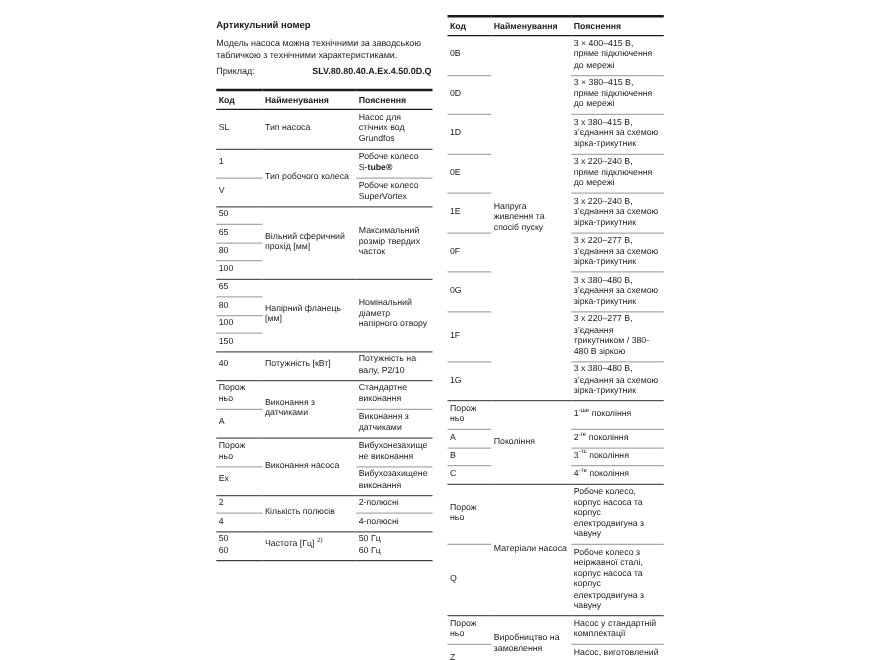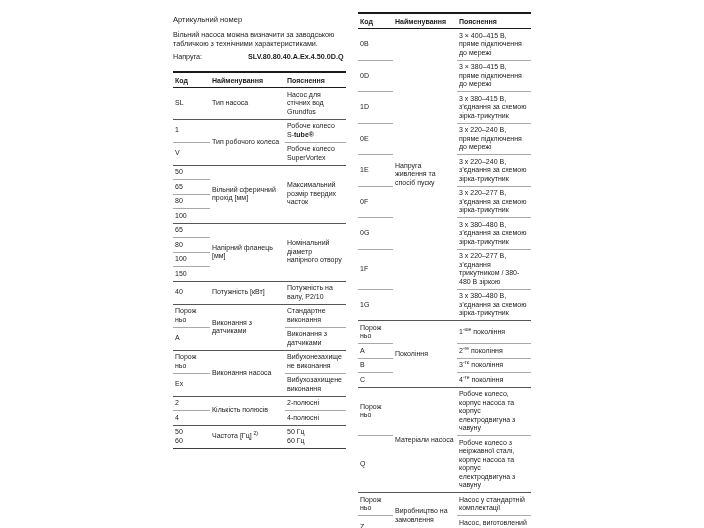--- a/index.html
+++ b/index.html
@@ -3,21 +3,21 @@
 <meta charset="utf-8">
 <style>
   * { margin:0; padding:0; box-sizing:border-box; }
   html,body { width:704px; height:528px; }
   body { background:#fff; font-family:"Liberation Sans", sans-serif; color:#1b1b1b; position:relative; overflow:hidden; }
   .page { position:absolute; inset:0; background:#fff; }
   .col { position:absolute; width:173px; }
   .col-left  { left:173px; top:15px; }
   .col-right { left:358px; top:12px; }
 
-  .doc-title { font-size:7.6px; font-weight:normal; margin-bottom:6px; }
+  .doc-title { font-size:7.6px; font-weight:bold; margin-bottom:6px; }
   .intro { font-size:7.2px; line-height:9px; margin-bottom:4px; }
   .example { font-size:7.2px; line-height:9px; margin-bottom:10px; }
   .example .val { font-weight:bold;margin-left:44px; }
 
   table { width:100%; border-collapse:collapse; table-layout:fixed; border-bottom:1px solid #3f3f3f; }
   th { font-size:7px; font-weight:bold; text-align:left; vertical-align:middle;
        padding:4px 2px 3px 2px; border-top:2px solid #1a1a1a; border-bottom:1px solid #1a1a1a; }
   td { font-size:7px; line-height:8.5px; vertical-align:middle; padding:2.5px 3px 2.5px 2px; word-wrap:break-word; }
   tr.group-start td { border-top:1px solid #555; }
   tr.sub-row td { border-top:1px solid #a9a9a9; }
@@ -27,23 +27,23 @@
   .t-left  col.c-code { width:37px; } .t-left  col.c-name { width:75px; }
   .t-right col.c-code { width:35px; } .t-right col.c-name { width:64px; }
 </style>
 </head>
 <body>
 
 <div class="page">
 
   <div class="col col-left">
     <div class="doc-title">Артикульний номер</div>
-    <div class="intro">Вільний насоса можна визначити за заводською табличкою з технічними характеристиками.</div>
+    <div class="intro">Модель насоса можна технічними за заводською табличкою з технічними характеристиками.</div>
     <div class="example">
-      <span class="lbl">Напруга:</span>
+      <span class="lbl">Приклад:</span>
       <span class="val">SLV.80.80.40.A.Ex.4.50.0D.Q</span>
     </div>
 
     <table class="t-left">
       <colgroup>
           <col class="c-code">
           <col class="c-name">
           <col class="c-expl">
         </colgroup>
       <thead>

